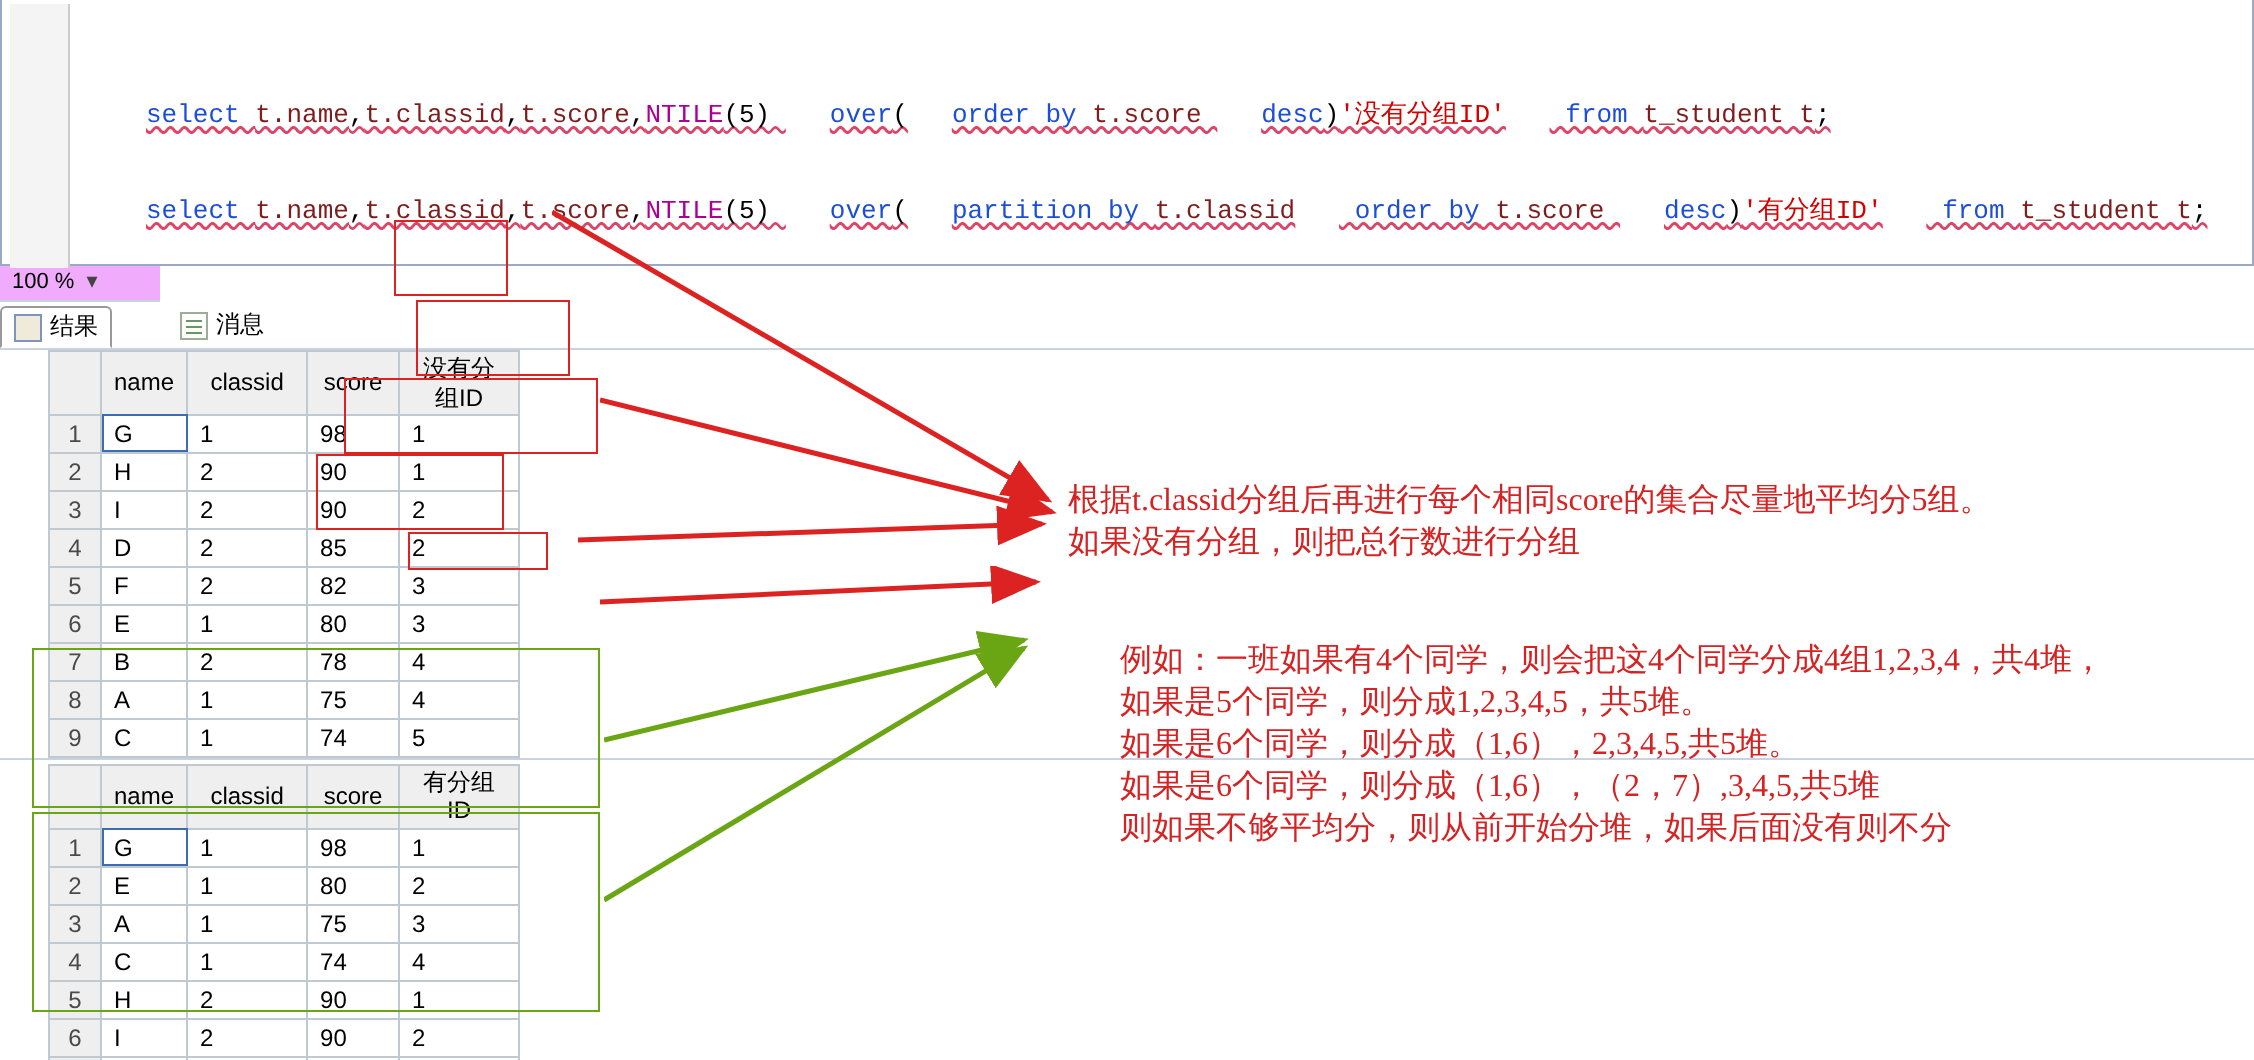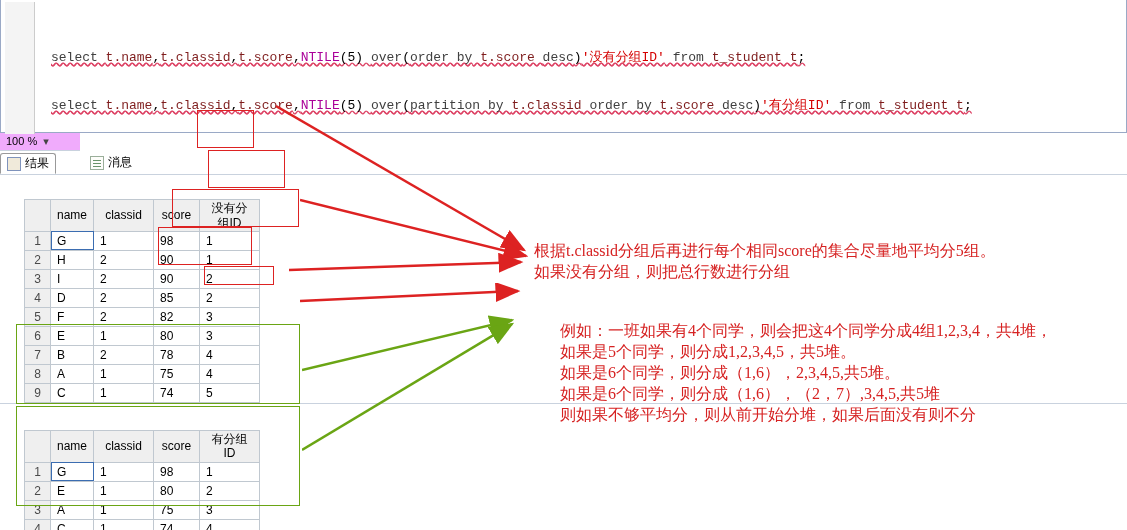--- a/index.html
+++ b/index.html
@@ -28,21 +28,21 @@
   .gutter {
     display: inline-block;
     width: 30px;
     background: #f4f4f4;
     border-right: 1px solid #ccc;
     height: 100%;
     position: absolute;
     left: 4px; top: 2px; bottom: 2px;
   }
   .codeline { padding-left: 46px; text-decoration: underline; text-decoration-color: #d46; text-decoration-style: wavy; text-decoration-skip-ink: none; }
-  .kw  { color:#404040; text-decoration: inherit; }
+  .kw  { color:#1d4ed8; text-decoration: inherit; margin-left: 22px; }
   .fn  { color:#aa0099; text-decoration: inherit; }
   .id  { color:#7f1d1d; text-decoration: inherit; }
   .str { color:#d40000; text-decoration: inherit; } 
 
   .zoom {
     font-size: 11px;
     padding: 2px 6px;
     border-bottom: 1px solid #c9d2de;
     display: inline-block;
     width: 80px;
@@ -72,21 +72,21 @@
     background: #fff;
     position: relative;
     top: 1px;
     border-radius: 3px 3px 0 0;
   }
   .icon-results { width:14px; height:14px; background:#f0eada; border:1px solid #7f93bc; }
   .icon-msg     { width:14px; height:14px; background:#fdfdfa; border:1px solid #9aae9a; position:relative; }
   .icon-msg::after{content:"";position:absolute;left:2px;top:3px;right:2px;height:1px;background:#6a946a;box-shadow:0 3px #6a946a,0 6px #6a946a;}
 
   .grid-wrap { position: relative; }
-  .grid      { border-collapse: collapse; font-size: 12px; table-layout: fixed; margin-top: 24px; }
+  .grid      { border-collapse: collapse; font-size: 12px; table-layout: fixed; }
   .grid th, .grid td {
     border: 1px solid #c0c8d0;
     padding: 1px 6px;
     height: 19px;
     text-align: left;
     background: #fff;
   }
   .grid thead th {
     background: #efefef;
     font-weight: normal;

